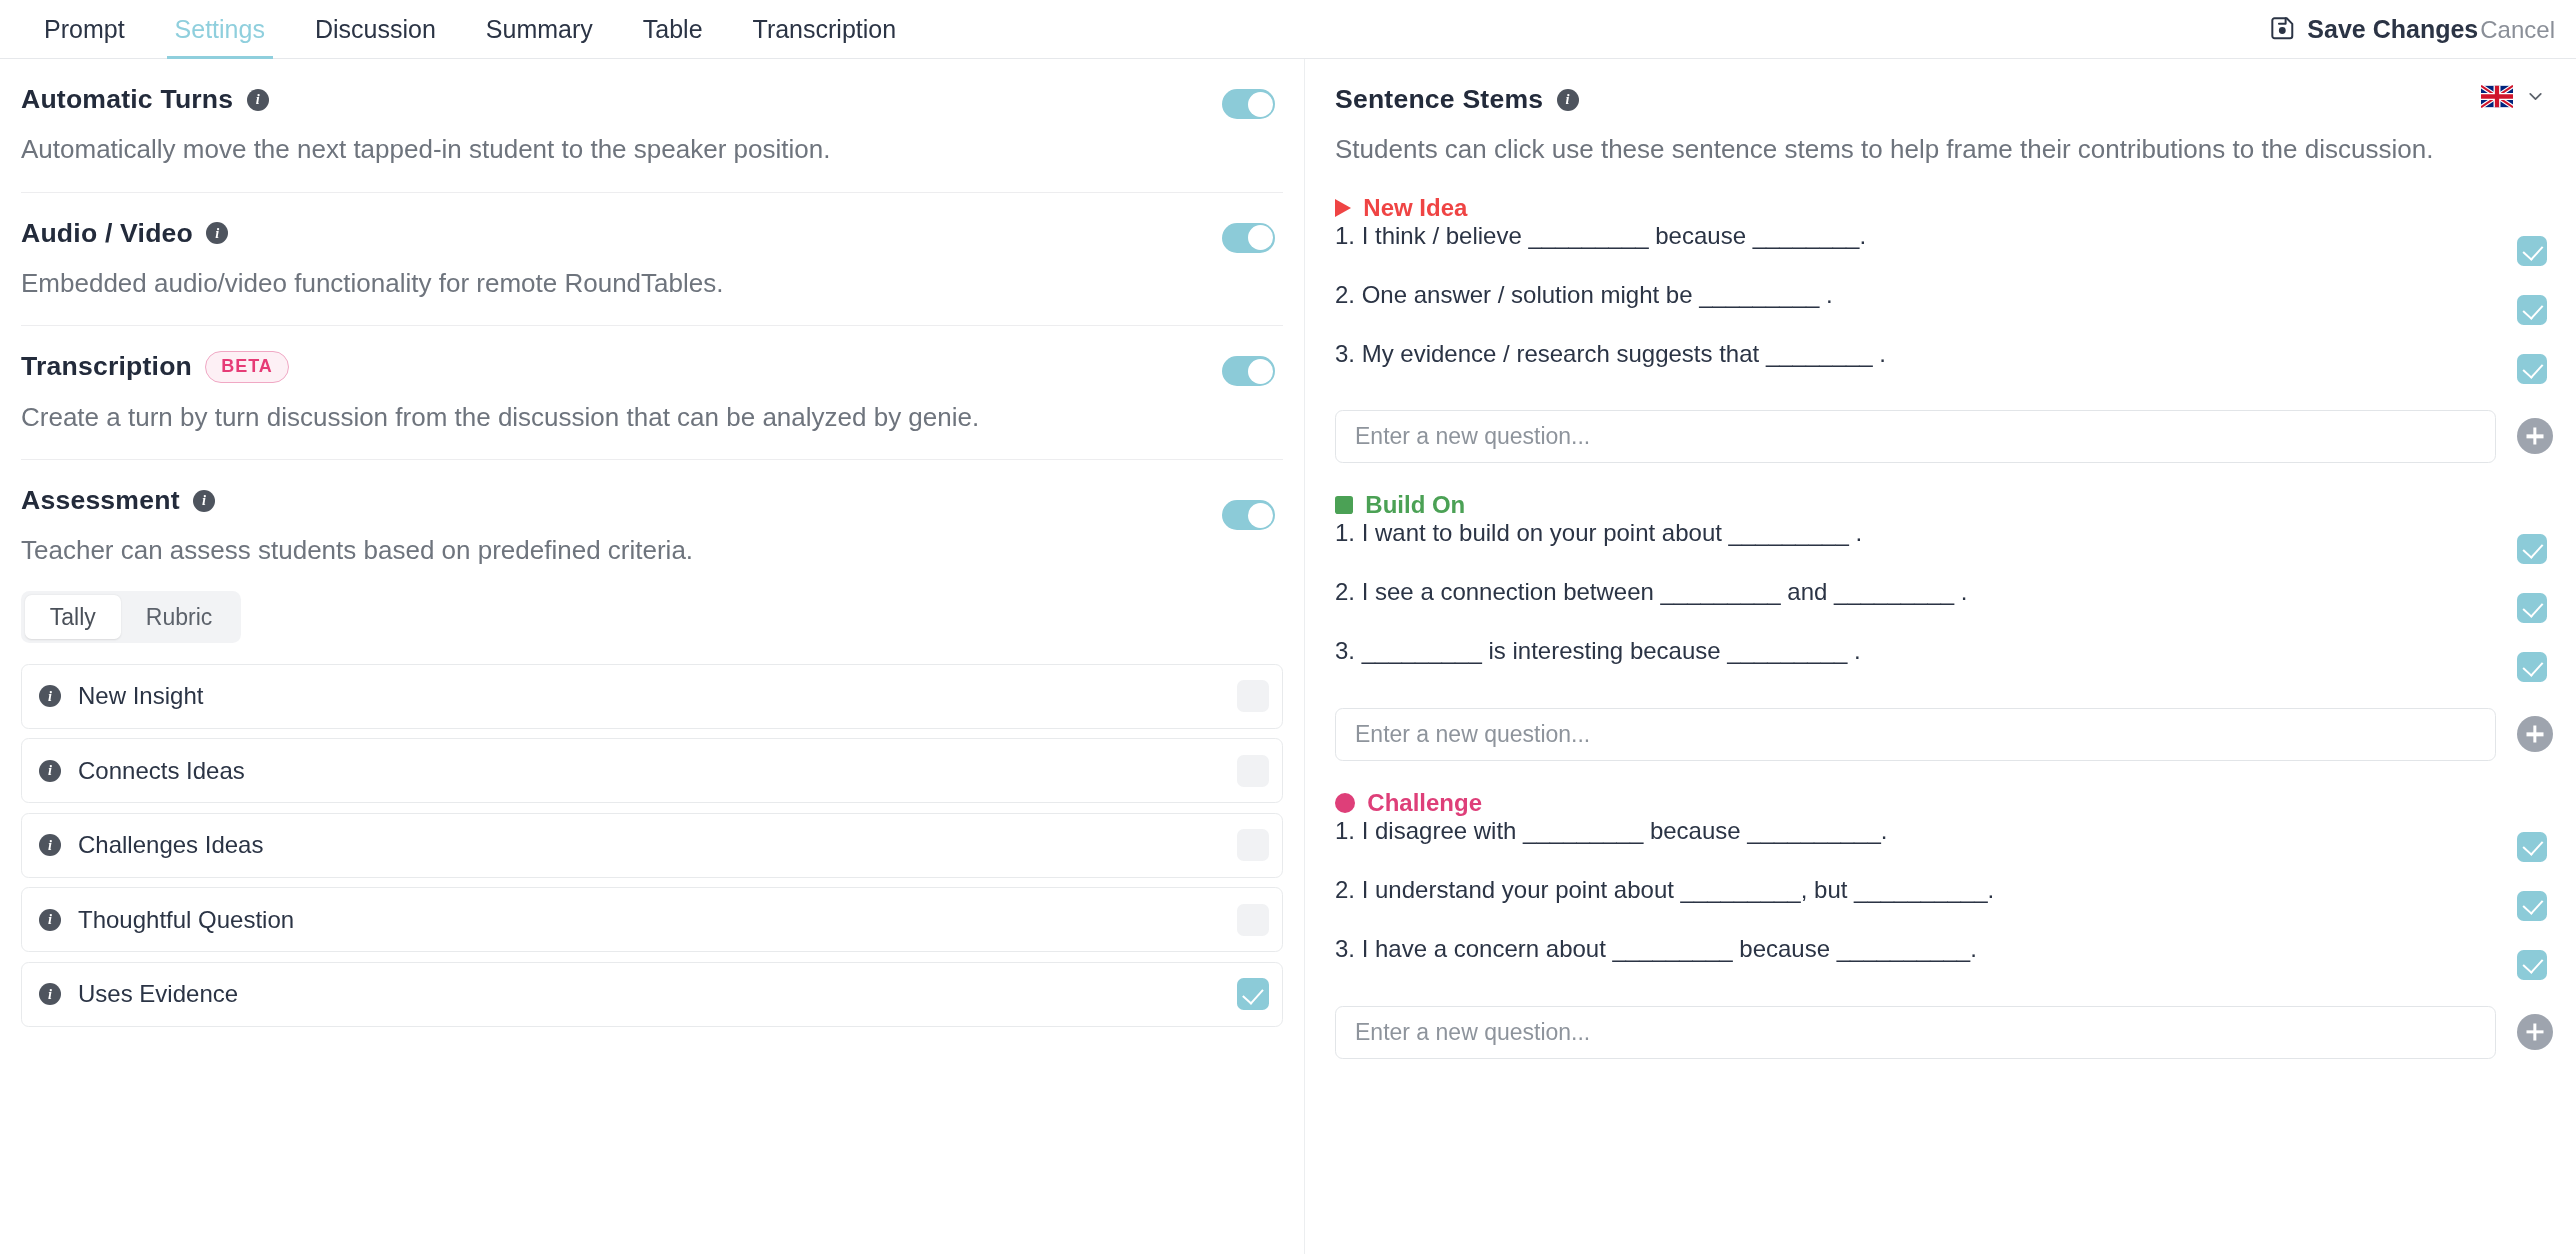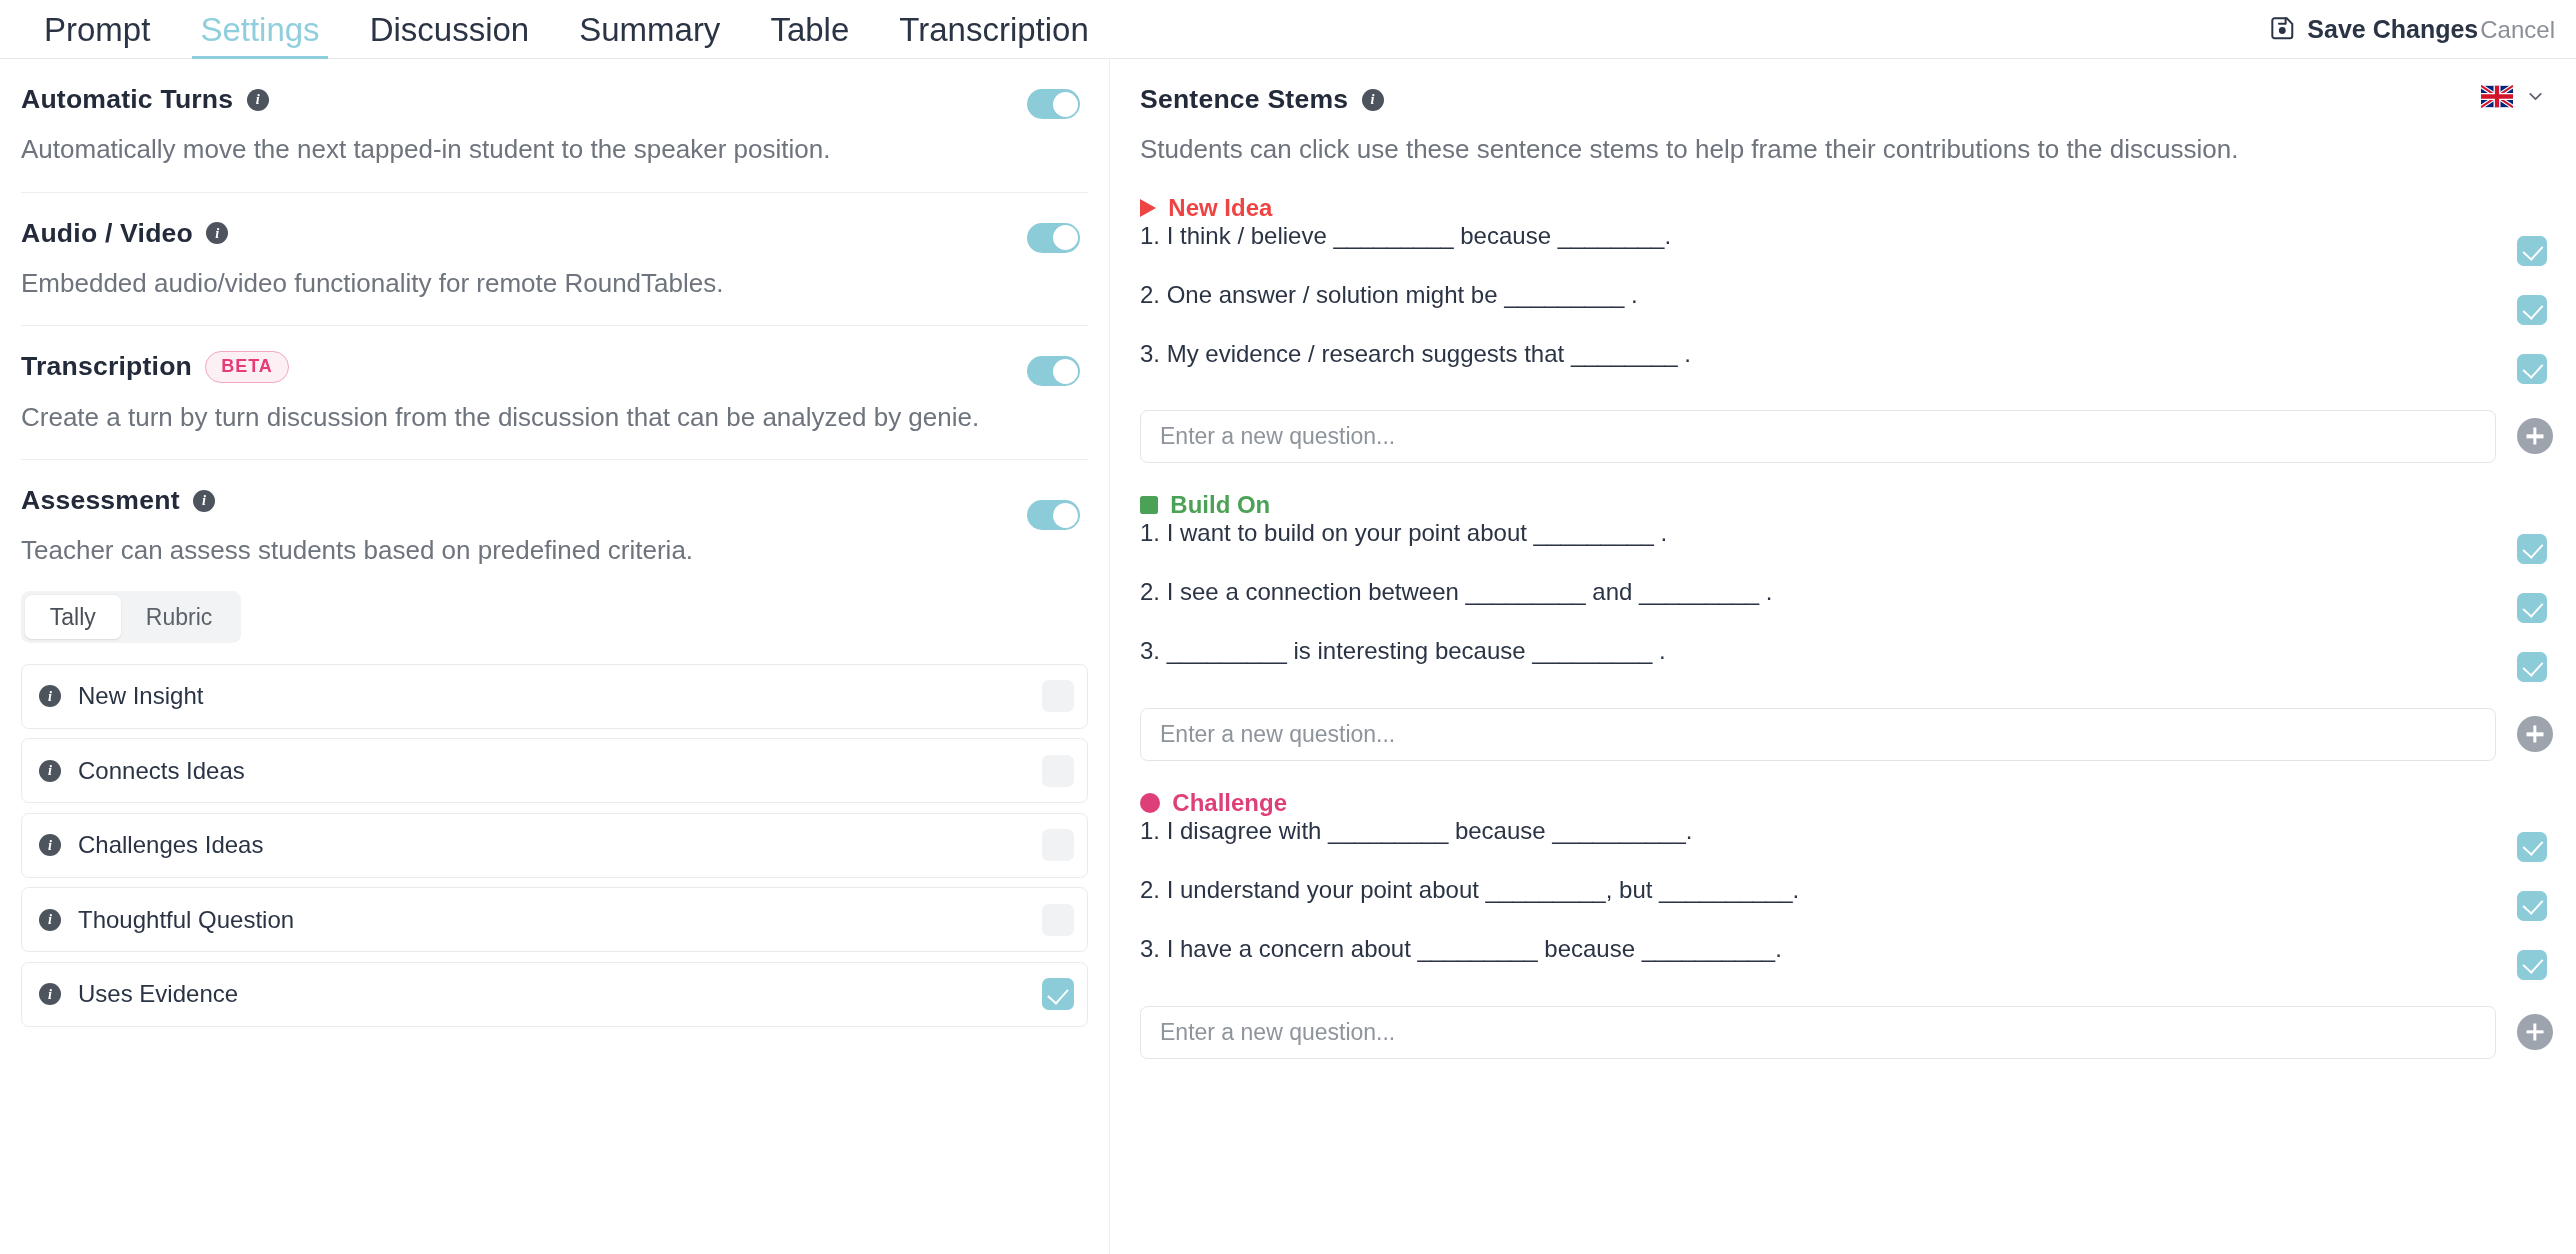--- a/index.html
+++ b/index.html
@@ -15,21 +15,21 @@
   .topbar {
     height: 59px;
     display: flex;
     align-items: center;
     border-bottom: 0.9px solid #e6e8eb;
     position: relative;
     padding-left: 19px;
   }
   .tabs { display: flex; align-items: center; height: 59px; }
   .tab {
-    font-size: 33px;
+    font-size: 25px;
     color: #2b3445;
     padding: 0 25px;
     height: 59px;
     line-height: 59px;
     cursor: pointer;
     white-space: nowrap;
     position: relative;
   }
   .tab.active { color: #8fcfdd; }
   .tab.active::after {
@@ -54,21 +54,21 @@
   .save-label { font-size: 25px; color: #2b3445; font-weight: 600; white-space: nowrap; }
   .cancel-label { font-size: 24px; color: #8a8f98; cursor: pointer; white-space: nowrap; }
 
   
   .main {
     display: flex;
     height: 1196px;
     align-items: stretch;
   }
   .left-pane {
-    width: 1110px;
+    width: 1305px;
     padding: 0 21px;
     border-right: 0.9px solid #eceef0;
     overflow: hidden;
   }
   .right-pane {
     flex: 1;
     padding: 0 23px 0 30px;
     overflow: hidden;
   }
 

